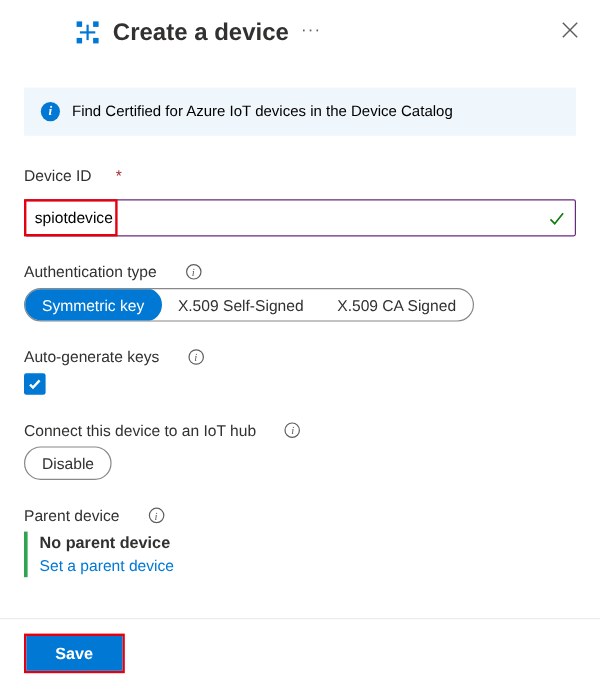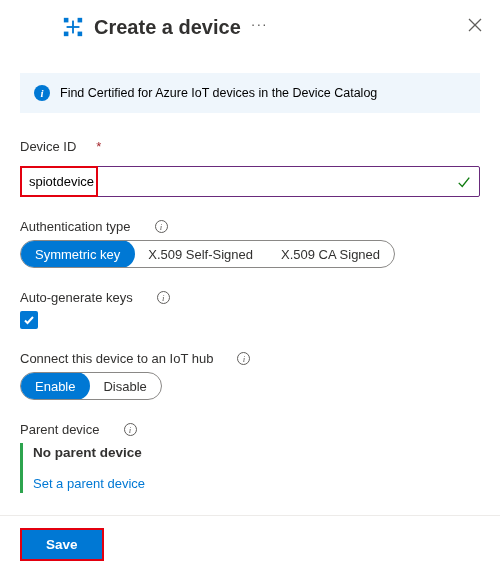--- a/index.html
+++ b/index.html
@@ -30,21 +30,21 @@
   
   .pill-group { display:inline-flex; height:28px; border:1px solid #8a8886; border-radius: 14px; overflow:hidden; background:#fff;}
   .pill { padding: 0 14px; font-size: 13px; display:flex; align-items:center; cursor:pointer; color:#323130; white-space:nowrap; }
   .pill.active { background: #0078d4; color:#fff; border-radius:14px; margin:-1px; height:28px; padding:0 15px; font-weight:400;}
 
   .checkbox { width:18px; height:18px; background:#0078d4; border-radius:2px; display:flex; align-items:center; justify-content:center; cursor:pointer; }
   .checkbox svg { width:12px; height:12px; color:#fff; }
   
   .parent-block { border-left: 3px solid #2da44e; padding: 2px 0 2px 10px; }
   .parent-block .np { font-weight:600; font-size:13.5px; color:#323130; }
-  .parent-block .link { color:#0078d4; font-size:13px; cursor:pointer; margin-top:16px; display:inline-block; }
+  .parent-block .link { color:#0078d4; font-size:13px; cursor:pointer; margin-top:4px; display:inline-block; }
 
   .footer { position:absolute; left:0; right:0; bottom:4px; border-top:1px solid #edebe9; padding:12px 20px; background:#fff; }
   .save-wrap { display:inline-block; border:2px solid #e3000f; padding:0; }
   .save-btn { background:#0078d4; color:#fff; border:none; padding:7px 24px; font-size:13.5px; font-weight:600; cursor:pointer; display:block;}
 </style>
 </head>
 <body>
 
 <div class="header">
   <span class="logo">
@@ -113,21 +113,20 @@
         </svg>
     </div>
   </div>
 
   <div class="section">
     <div class="field-label">
       <span>Connect this device to an IoT hub</span>
       <span class="help-icon">i</span>
     </div>
     <div class="pill-group">
-      <div class="pill active">Enable</div>
       <div class="pill">Disable</div>
     </div>
   </div>
 
   <div class="section">
     <div class="field-label">
       <span>Parent device</span>
       <span class="help-icon">i</span>
     </div>
     <div class="parent-block">

